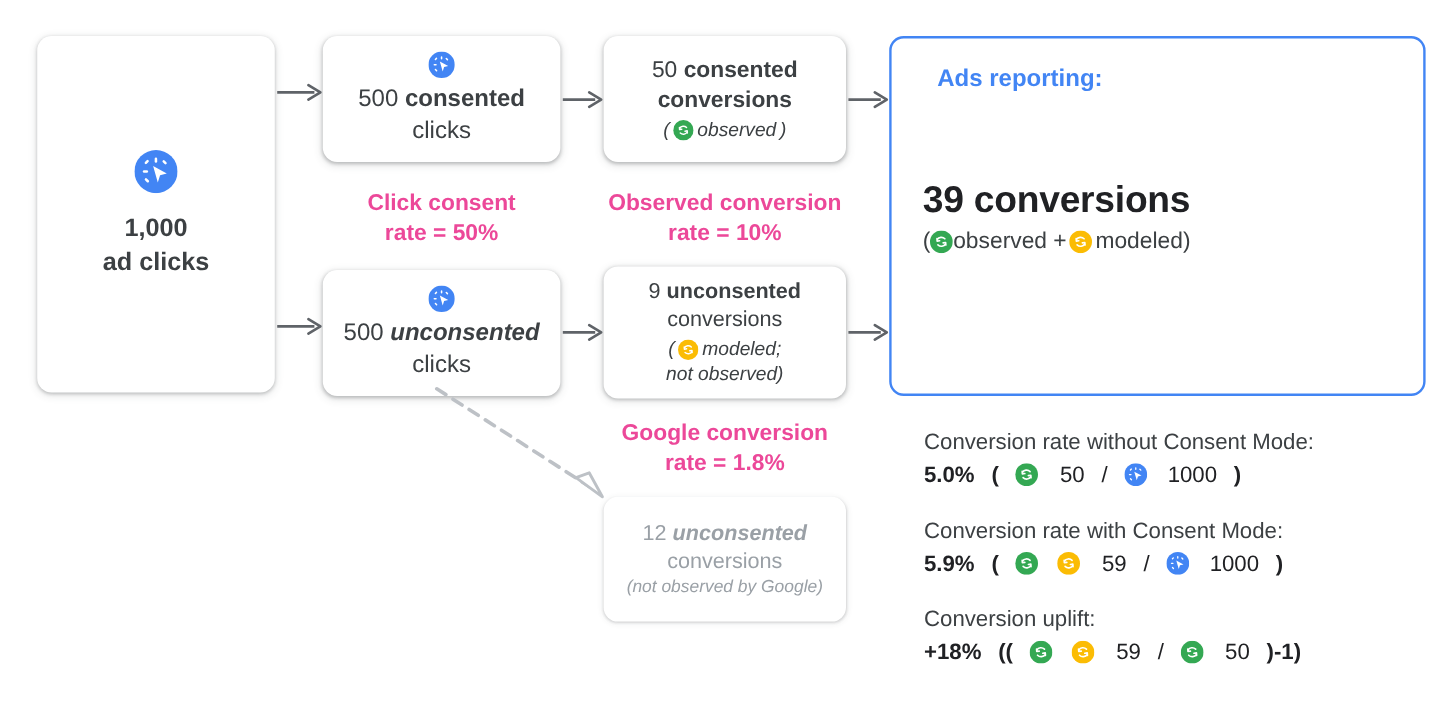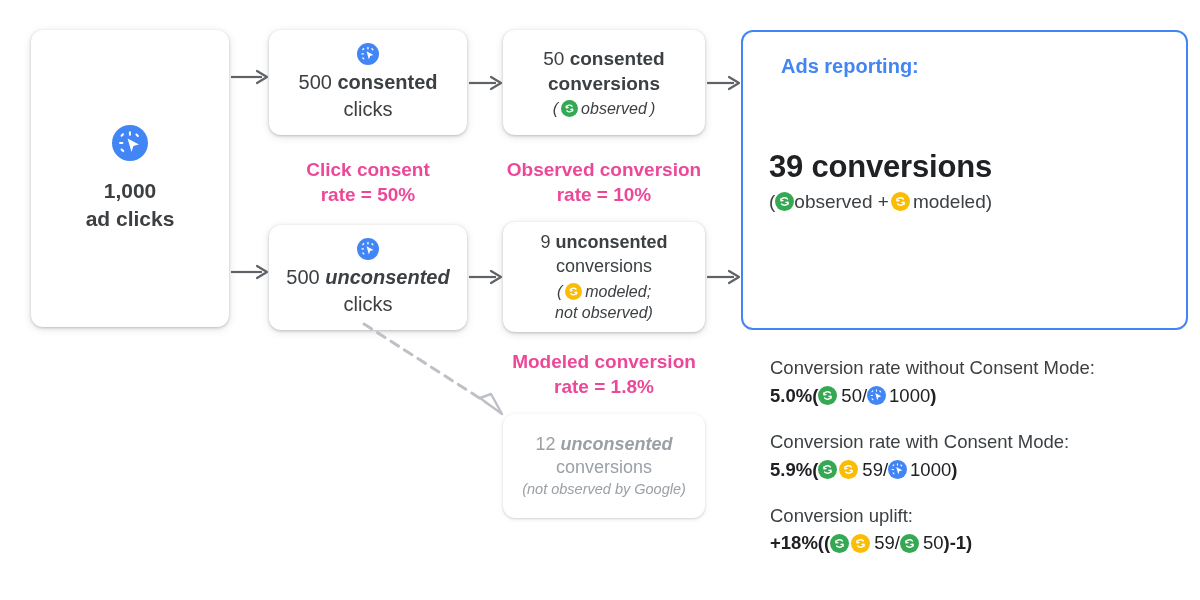--- a/index.html
+++ b/index.html
@@ -137,20 +137,21 @@
     white-space: nowrap;
   }
   .stat-value {
     font-size: 18.5px;
     font-weight: bold;
     color: #202124;
     display: flex;
     align-items: center;
     white-space: nowrap;
     margin-top: 3px;
+    gap: 14px;
   }
   .stat-value .plain { font-weight: normal; }
 
   
   .icon {
     display: inline-flex;
     vertical-align: middle;
     flex: 0 0 auto;
   }
   .icon svg { display: block; }
@@ -287,21 +288,21 @@
   </div>
 
   <div class="rate-label" id="rate-observed-conv">
     <div class="lbl">Observed conversion</div>
     <div>
       <span>rate = </span><span class="val">10%</span>
     </div>
   </div>
 
   <div class="rate-label" id="rate-modeled-conv">
-    <div class="lbl">Modeled conversion</div>
+    <div class="lbl">Google conversion</div>
     <div>
       <span>rate = </span><span class="val">1.8%</span>
     </div>
   </div>
 
 
   <div class="card" id="card-ads-reporting">
     <div id="ads-reporting-title">Ads reporting:</div>
     <div id="ads-reporting-body">
       <div id="ads-conv-headline">39 conversions</div>

